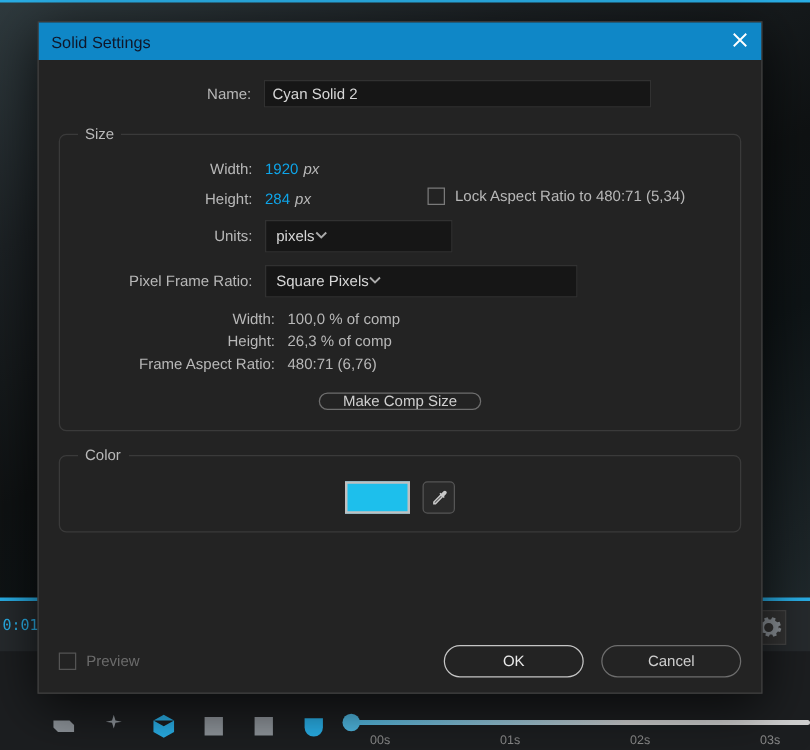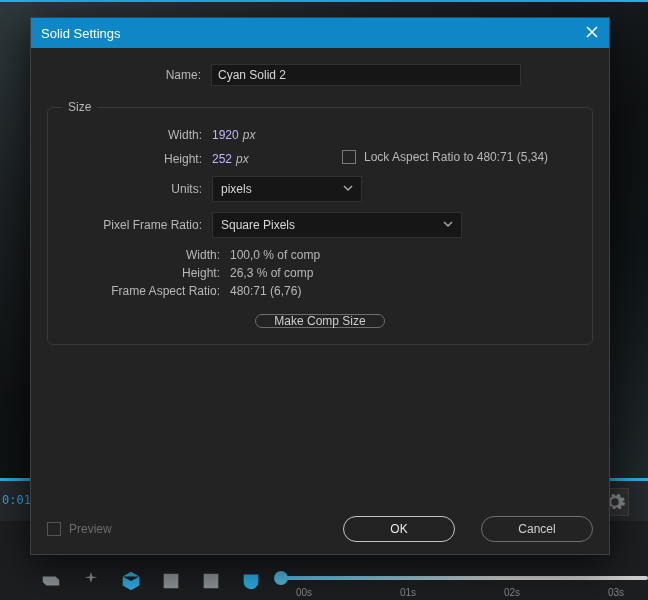--- a/index.html
+++ b/index.html
@@ -33,49 +33,49 @@
   .ruler-knob { position:absolute; left:-6px; top:-5px; width:14px; height:14px; background:#4fb7e0; border-radius:50%; }
   .ruler-tick { position:absolute; top:106px; color:#888; font-size:10px; }
   .cog-btn { position:absolute; right:19px; top:7px; width:28px; height:28px; background:#333; border:1px solid #444; display:flex; align-items:center; justify-content:center;}
 
   
   .dialog {
     position:absolute; left:30px; top:17px; width:580px; height:538px;
     background:#232323; border:1px solid #414141;
     box-shadow: 0 10px 40px rgba(0,0,0,0.7);
   }
-  .titlebar { height:30px; background:#0f87c7; color:#ffffff; font-size:13px;
+  .titlebar { height:30px; background:#0f87c7; color:#0f172a; font-size:13px;
               display:flex; align-items:center; padding:0 10px; justify-content:space-between; }
   .closex svg { width:14px; height:14px; stroke:#fff; stroke-width:1.5; fill:none; }
   .body { padding: 16px 16px 10px 16px; position:relative; height:calc(100% - 30px); }
 
   .row { display:flex; align-items:center; margin-bottom:14px; }
   .row .lbl { width:164px; text-align:right; padding-right:10px; color:#b8b8b8; }
   .txt-input {
     flex: 0 0 310px; height:22px; background:#161616; border:1px solid #313131;
     color:#d7d7d7; padding:0 6px; font-size:12px;
   }
 
   fieldset {
     border:1px solid #3a3a3a; border-radius:6px;
     margin-top:10px; padding:14px 14px 16px 14px; position:relative;
   }
   legend { padding:0 6px; color:#b8b8b8; font-size:12px; }
 
   .dim-row { display:flex; align-items:center; margin-bottom:10px; }
   .dim-row .lbl { width:150px; text-align:right; padding-right:10px; }
-  .val-link { color:#c4b5fd; text-decoration:none; cursor:ew-resize; }
+  .val-link { color:#0ea5e9; text-decoration:none; cursor:ew-resize; }
   .unit { color:#b8b8b8; margin-left:4px;font-style:italic; }
 
   .lock-row { position:absolute; left:294px; top:36px; display:flex; align-items:center; gap:8px; color:#b8b8b8; }
   .chk { width:14px; height:14px; border:1px solid #7a7a7a; background:#232323; display:inline-block; }
 
   .select {
     height:22px; background:#161616; border:1px solid #313131; color:#d7d7d7;
-    display:flex; align-items:center; justify-content:space-between; padding:12px 8px; font-size:12px;
+    display:flex; align-items:center; padding:12px 8px; font-size:12px;
   }
   .sel-units { flex:0 0 150px; }
   .sel-par { flex:0 0 250px; }
 
   .info-line { display:flex; margin-top:4px; }
   .info-line .lbl { width:168px; text-align:right; padding-right:10px; color:#b8b8b8; }
   .info-line .val { color:#b8b8b8; }
 
   .mcs-wrap { display:flex; justify-content:center; margin-top:16px; }
   .pill-btn {
@@ -86,21 +86,21 @@
 
   .color-field { border:1px solid #3a3a3a; border-radius:6px; margin-top:12px; padding:14px; }
   .color-row { display:flex; justify-content:center; align-items:center; gap:10px; }
   .swatch { width:52px; height:26px; background:#1dbfec; border:2px solid #c0c0c0; cursor:pointer; }
   .eyedrop { width:26px; height:26px; border:1px solid #555; border-radius:4px; background:#2a2a2a;
              display:flex; align-items:center; justify-content:center; cursor:pointer; }
 
   .footer { position:absolute; left:16px; right:16px; bottom:12px; display:flex; align-items:center; justify-content:space-between; }
   .preview { display:flex; align-items:center; gap:8px; color:#6b6b6b; }
   .preview .chk { border-color:#545454; }
-  .btns { display:flex; gap:26px; }
+  .btns { display:flex; gap:14px; }
   .btn-ok, .btn-cancel {
     width:112px; height:26px; border-radius:14px; font-size:12px; cursor:pointer;
     display:inline-flex; align-items:center; justify-content:center;
   }
   .btn-ok { border:1.5px solid #c5c5c5; color:#e9e9e9; background:transparent; }
   .btn-cancel { border:1px solid #6e6e6e; color:#cfcfcf; background:transparent; }
 
   .chev svg { width:10px; height:10px; stroke:#aaa; stroke-width:1.5; fill:none; }
 </style>
 </head>
@@ -171,21 +171,21 @@
       <legend>Size</legend>
 
       <div class="dim-row">
         <span class="lbl">Width:</span>
         <a class="val-link">1920</a>
         <span class="unit">px</span>
       </div>
 
       <div class="dim-row">
         <span class="lbl">Height:</span>
-        <a class="val-link">252</a>
+        <a class="val-link">284</a>
         <span class="unit">px</span>
       </div>
 
       <div class="lock-row">
         <span class="chk"></span>
         <span>Lock Aspect Ratio to 480:71 (5,34)</span>
       </div>
 
       <div class="dim-row" style="margin-top:4px">
         <span class="lbl">Units:</span>
@@ -218,20 +218,31 @@
       <div class="info-line">
         <span class="lbl">Frame Aspect Ratio:</span>
         <span class="val">480:71 (6,76)</span>
       </div>
 
       <div class="mcs-wrap">
         <button class="pill-btn">Make Comp Size</button>
       </div>
     </fieldset>
 
+    <fieldset class="color-field">
+      <legend>Color</legend>
+      <div class="color-row">
+        <div class="swatch" title="#1dbfec"></div>
+        <div class="eyedrop">
+          <svg viewBox="0 0 24 24" width="15" height="15" fill="#c8c8c8">
+            <path d="M20.7 3.3a2.4 2.4 0 00-3.4 0l-2.8 2.8-1-1-1.4 1.4 1 1L4 16.6V20h3.4l9.1-9.1 1 1 1.4-1.4-1-1 2.8-2.8a2.4 2.4 0 000-3.4zM6.6 18H6v-.6l8.1-8.1.6.6L6.6 18z"></path>
+          </svg>
+        </div>
+      </div>
+    </fieldset>
 
     <div class="footer">
       <div class="preview">
         <span class="chk"></span>
         <span>Preview</span>
       </div>
       <div class="btns">
         <button class="btn-ok">OK</button>
         <button class="btn-cancel">Cancel</button>
       </div>

